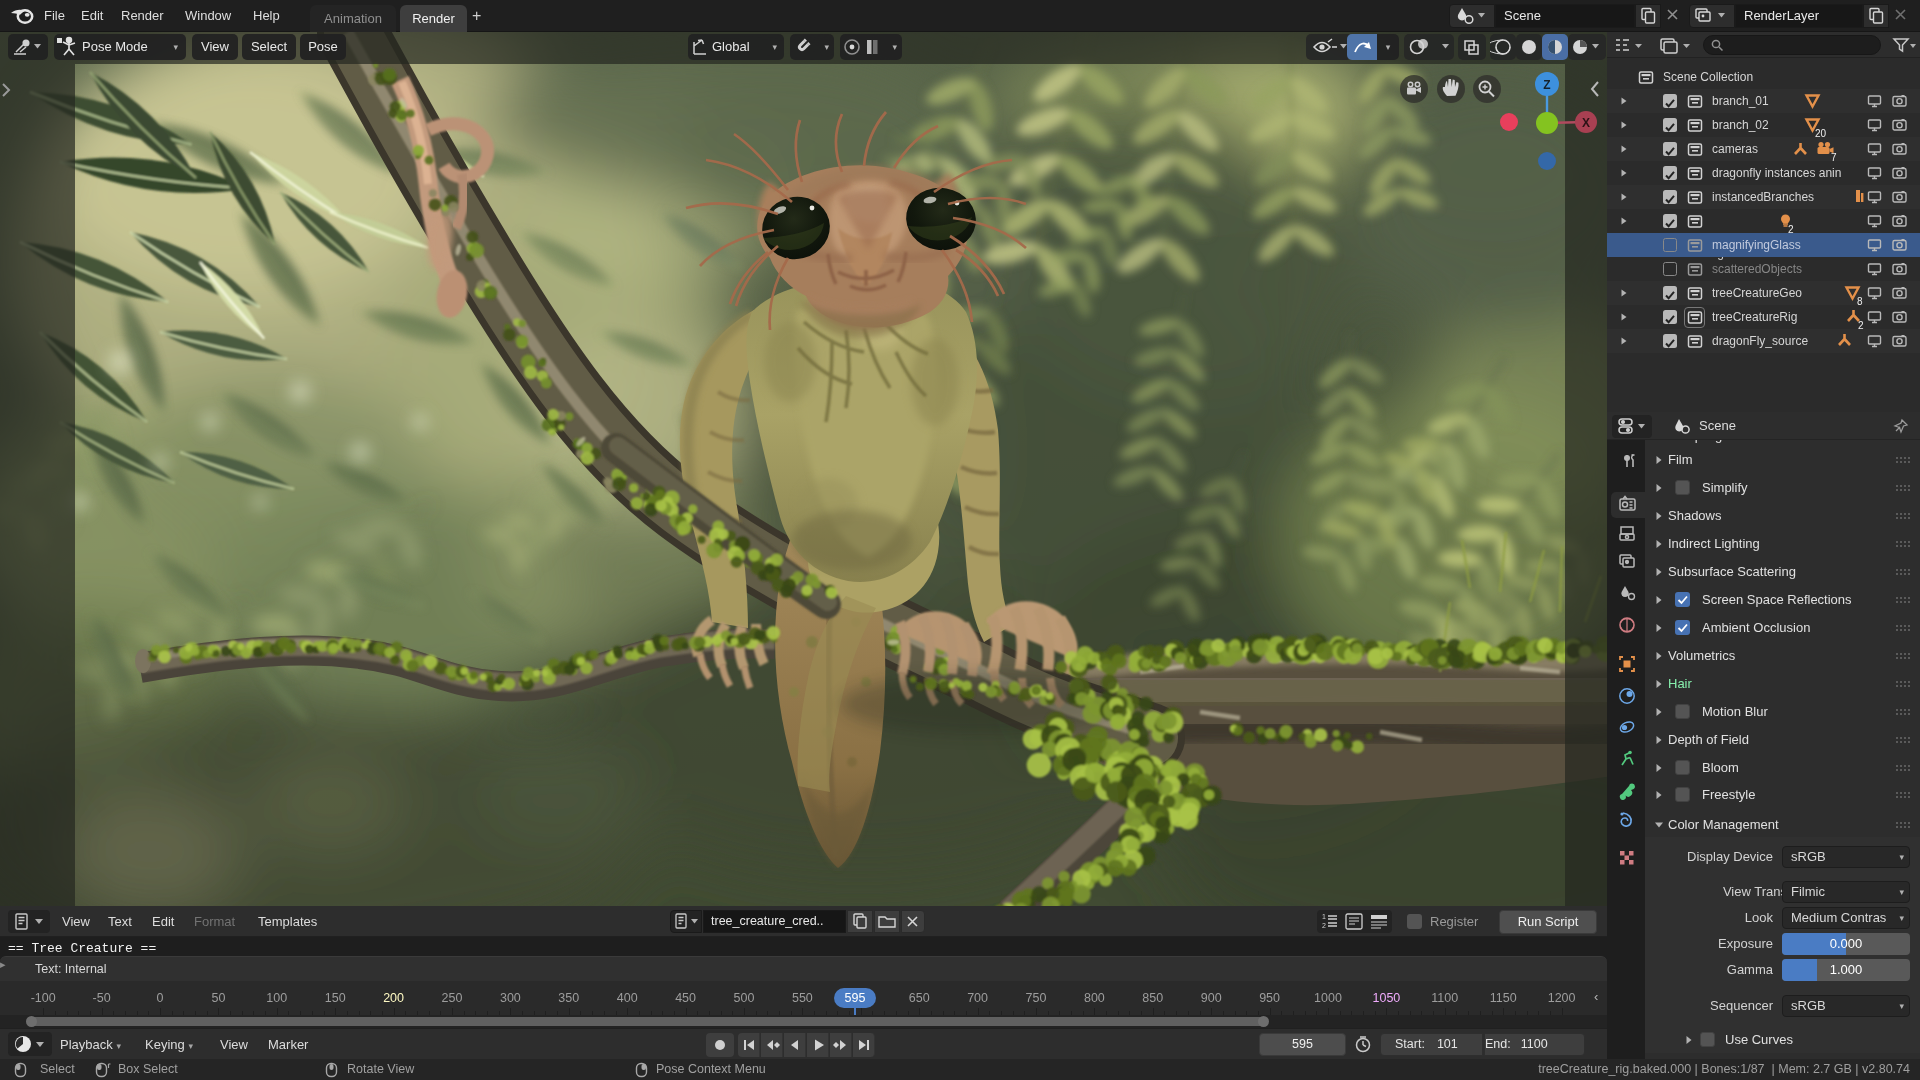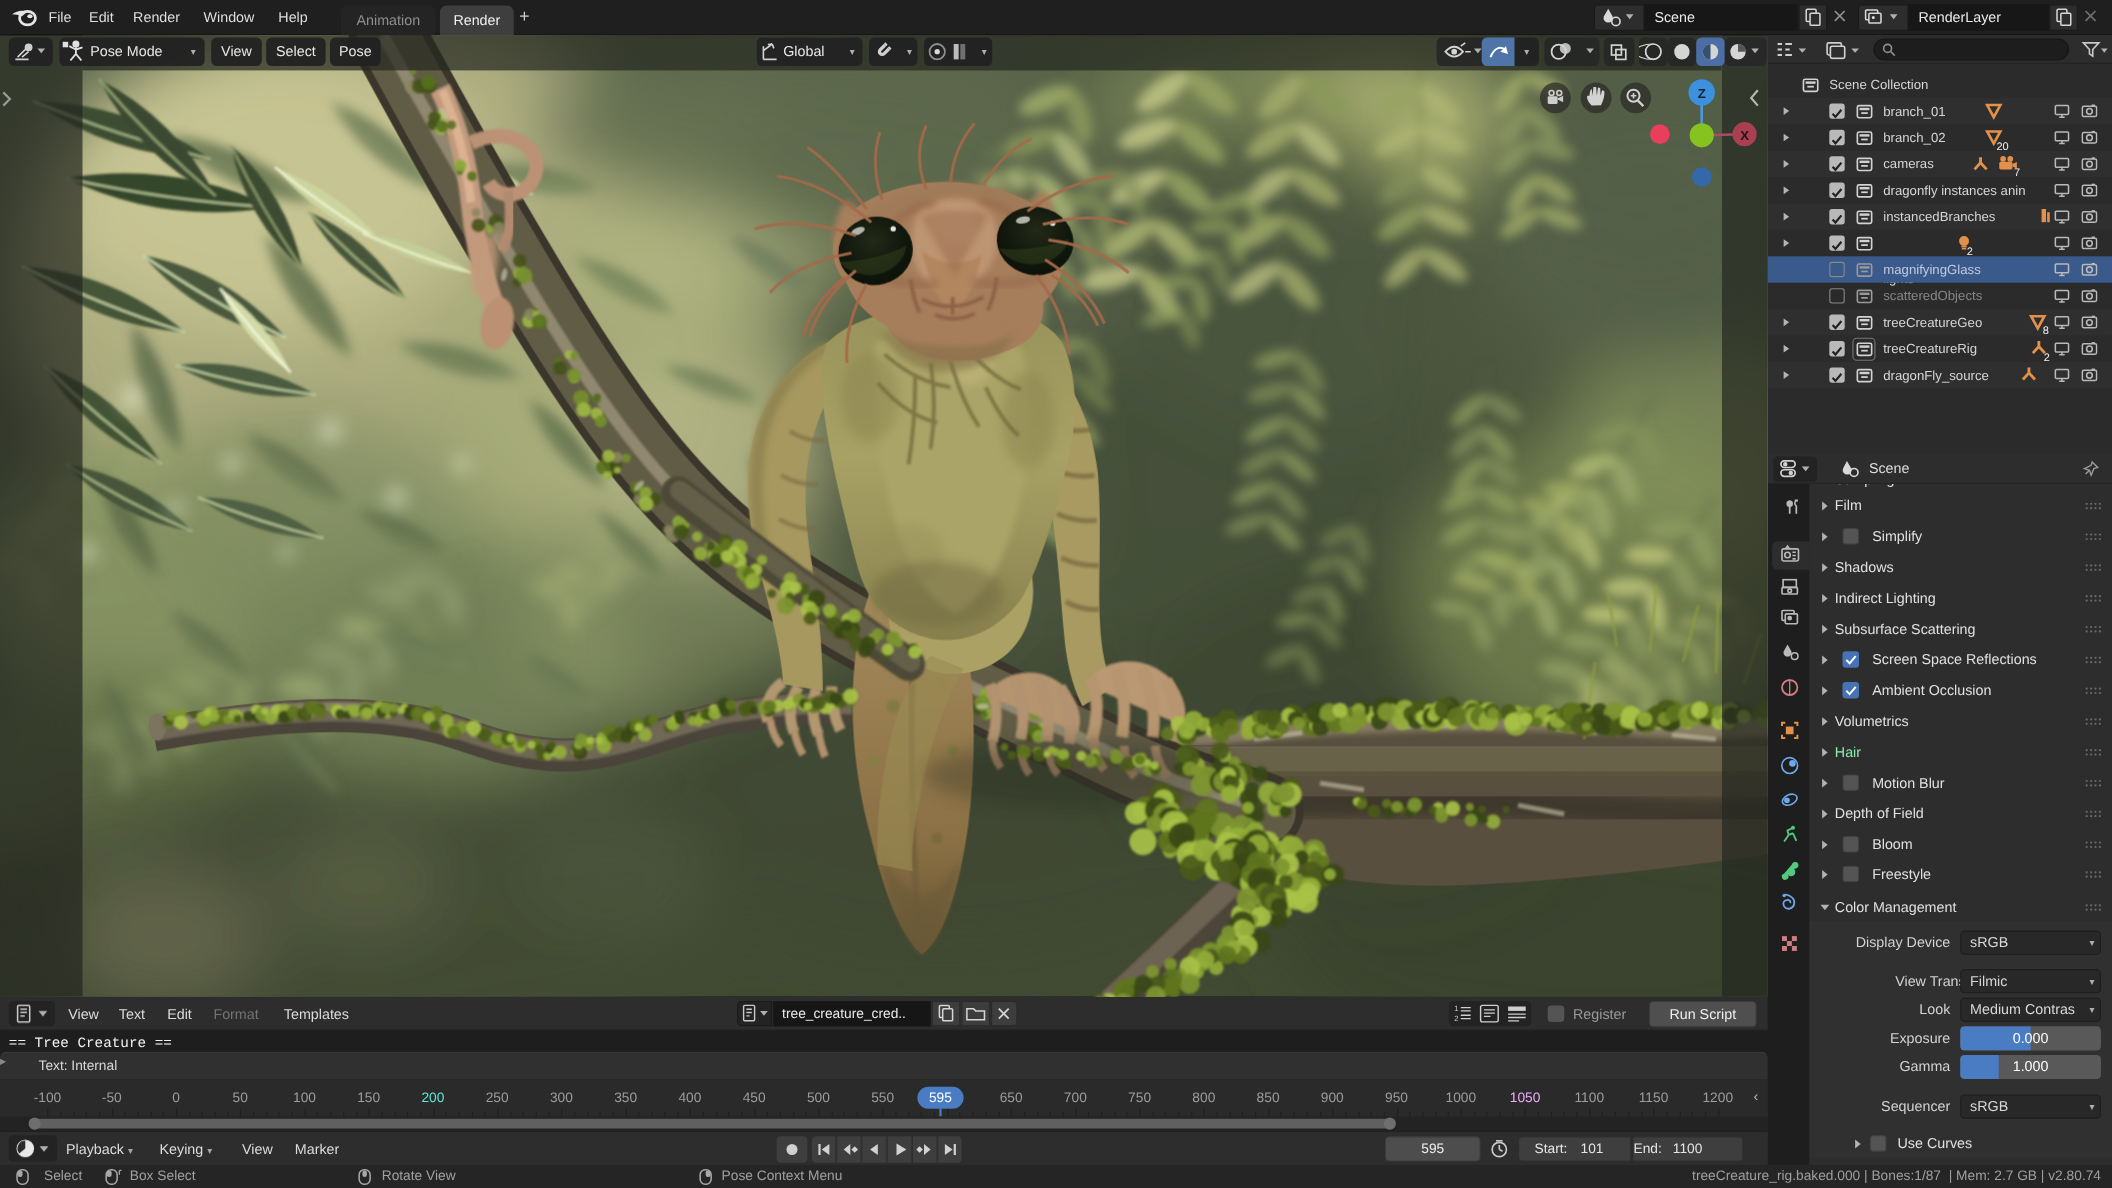--- a/index.html
+++ b/index.html
@@ -1719,21 +1719,21 @@
 </div>
 
 <div id="timeline">
   <div class="abs" style="left:0;top:0;width:1607px;height:34px;background:#2a2a2a;" id="ruler">
         <div class="abs" style="left:13.200000000000003px;top:0;width:60px;text-align:center;line-height:34px;font-size:12.5px;color:#9d9d9d;">-100</div>
         <div class="abs" style="left:71.6px;top:0;width:60px;text-align:center;line-height:34px;font-size:12.5px;color:#9d9d9d;">-50</div>
         <div class="abs" style="left:130px;top:0;width:60px;text-align:center;line-height:34px;font-size:12.5px;color:#9d9d9d;">0</div>
         <div class="abs" style="left:188.4px;top:0;width:60px;text-align:center;line-height:34px;font-size:12.5px;color:#9d9d9d;">50</div>
         <div class="abs" style="left:246.8px;top:0;width:60px;text-align:center;line-height:34px;font-size:12.5px;color:#9d9d9d;">100</div>
         <div class="abs" style="left:305.2px;top:0;width:60px;text-align:center;line-height:34px;font-size:12.5px;color:#9d9d9d;">150</div>
-        <div class="abs" style="left:363.6px;top:0;width:60px;text-align:center;line-height:34px;font-size:12.5px;color:#5eead4;">200</div>
+        <div class="abs" style="left:363.6px;top:0;width:60px;text-align:center;line-height:34px;font-size:12.5px;color:#fef9c3;">200</div>
         <div class="abs" style="left:422px;top:0;width:60px;text-align:center;line-height:34px;font-size:12.5px;color:#9d9d9d;">250</div>
         <div class="abs" style="left:480.4px;top:0;width:60px;text-align:center;line-height:34px;font-size:12.5px;color:#9d9d9d;">300</div>
         <div class="abs" style="left:538.8px;top:0;width:60px;text-align:center;line-height:34px;font-size:12.5px;color:#9d9d9d;">350</div>
         <div class="abs" style="left:597.2px;top:0;width:60px;text-align:center;line-height:34px;font-size:12.5px;color:#9d9d9d;">400</div>
         <div class="abs" style="left:655.6px;top:0;width:60px;text-align:center;line-height:34px;font-size:12.5px;color:#9d9d9d;">450</div>
         <div class="abs" style="left:714px;top:0;width:60px;text-align:center;line-height:34px;font-size:12.5px;color:#9d9d9d;">500</div>
         <div class="abs" style="left:772.4px;top:0;width:60px;text-align:center;line-height:34px;font-size:12.5px;color:#9d9d9d;">550</div>
         <div class="abs" style="left:830.8px;top:0;width:60px;text-align:center;line-height:34px;font-size:12.5px;color:#9d9d9d;">600</div>
         <div class="abs" style="left:889.1999999999999px;top:0;width:60px;text-align:center;line-height:34px;font-size:12.5px;color:#9d9d9d;">650</div>
         <div class="abs" style="left:947.5999999999999px;top:0;width:60px;text-align:center;line-height:34px;font-size:12.5px;color:#9d9d9d;">700</div>

